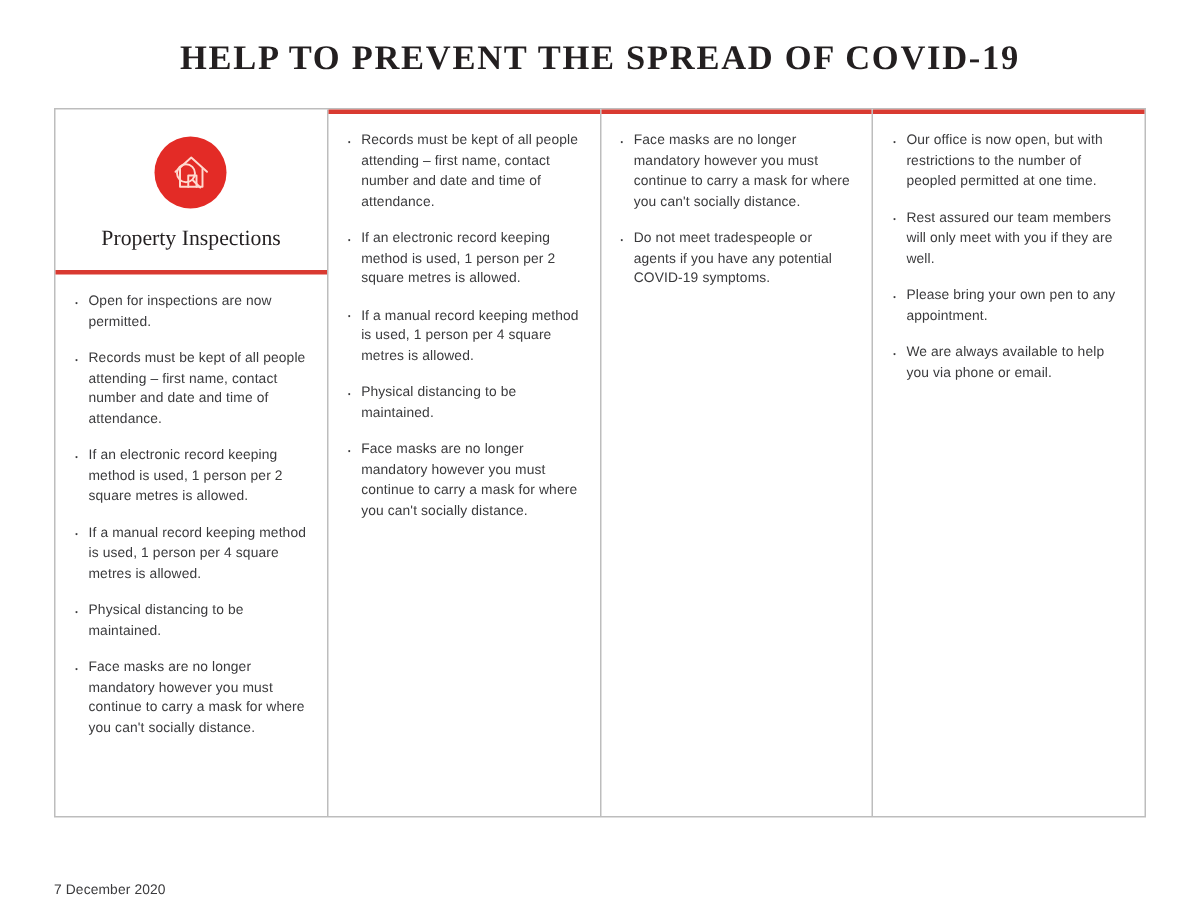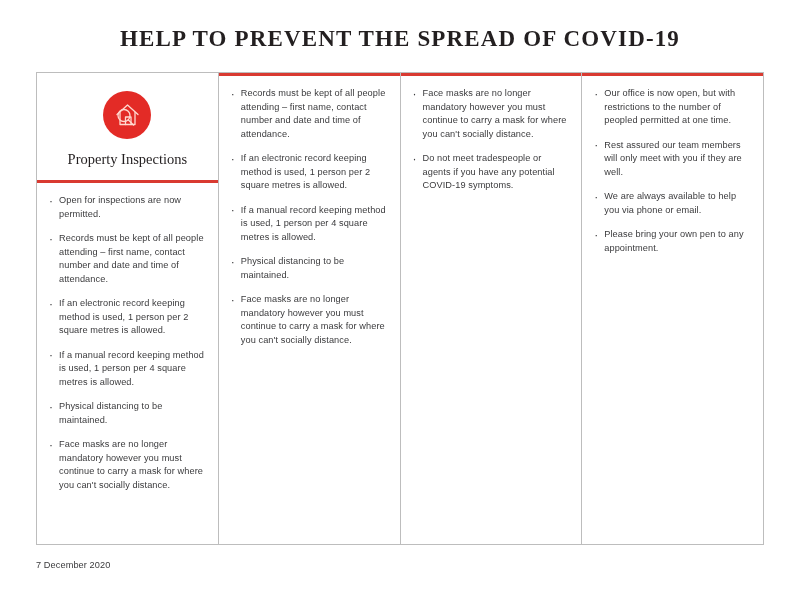--- a/index.html
+++ b/index.html
@@ -128,21 +128,21 @@
     top: -0.5px;
     font-size: 12px;
     line-height: 1.3;
     color: #3a3a3c;
   }
 
   
   .footer-date {
     position: absolute;
     left: 36px;
-    top: 560px;
+    top: 588px;
     font-size: 9.2px;
     color: #3a3a3c;
     letter-spacing: 0.01em;
   }
 </style>
 </head>
 <body>
 
 <div class="page">
 
@@ -198,22 +198,22 @@
         </ul>
       </div>
     </div>
 
     <div class="col">
       <div class="red-rule"></div>
       <div class="col-body">
         <ul class="bullets">
           <li>Our office is now open, but with restrictions to the number of peopled permitted at one time.</li>
           <li>Rest assured our team members will only meet with you if they are well.</li>
+          <li>Please bring your own pen to any appointment.</li>
           <li>We are always available to help you via phone or email.</li>
-          <li>Please bring your own pen to any appointment.</li>
         </ul>
       </div>
     </div>
 
   </div>
 
   <div class="footer-date">7 December 2020</div>
 
 </div>
 

